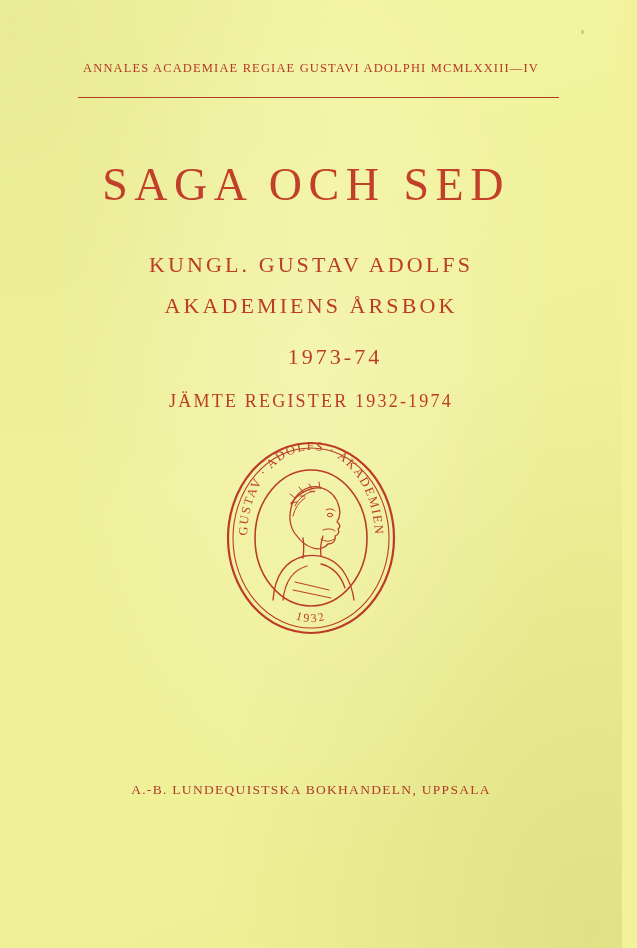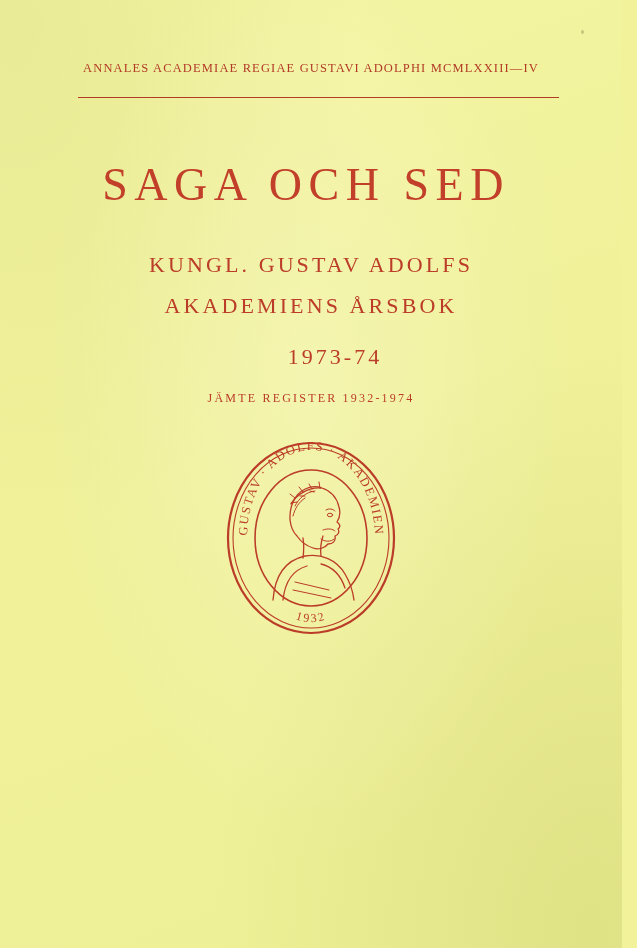--- a/index.html
+++ b/index.html
@@ -100,21 +100,21 @@
     padding-left: 48px;
   }
 
   .register {
     position: absolute;
     top: 391px;
     left: 0;
     right: 0;
     text-align: center;
     color: #bb3c28;
-    font-size: 12px;
+    font-size: 18px;
     letter-spacing: 2.2px;
   }
 
   .emblem-wrap {
     position: absolute;
     top: 440px;
     left: 0;
     right: 0;
     display: flex;
     justify-content: center;
@@ -204,14 +204,15 @@
           <path d="M 68,76 C 70,68 74,62 80,58" stroke-width="1"></path>
 
           <path d="M 66,64 C 72,54 84,47 96,48" stroke-width="1.4"></path>
           <path d="M 70,58 l -5,-4 M 78,52 l -4,-5 M 87,49 l -3,-5 M 95,48 l -1,-6" stroke-width="1"></path>
           <path d="M 72,62 l -6,1 M 80,56 l -5,0 M 89,52 l -4,-1" stroke-width="1"></path>
         </g>
       </svg>
     </div>
   </div>
 
+  <div class="imprint">A.-B. LUNDEQUISTSKA BOKHANDELN, UPPSALA</div>
 
 </div>
 
 </body></html>

